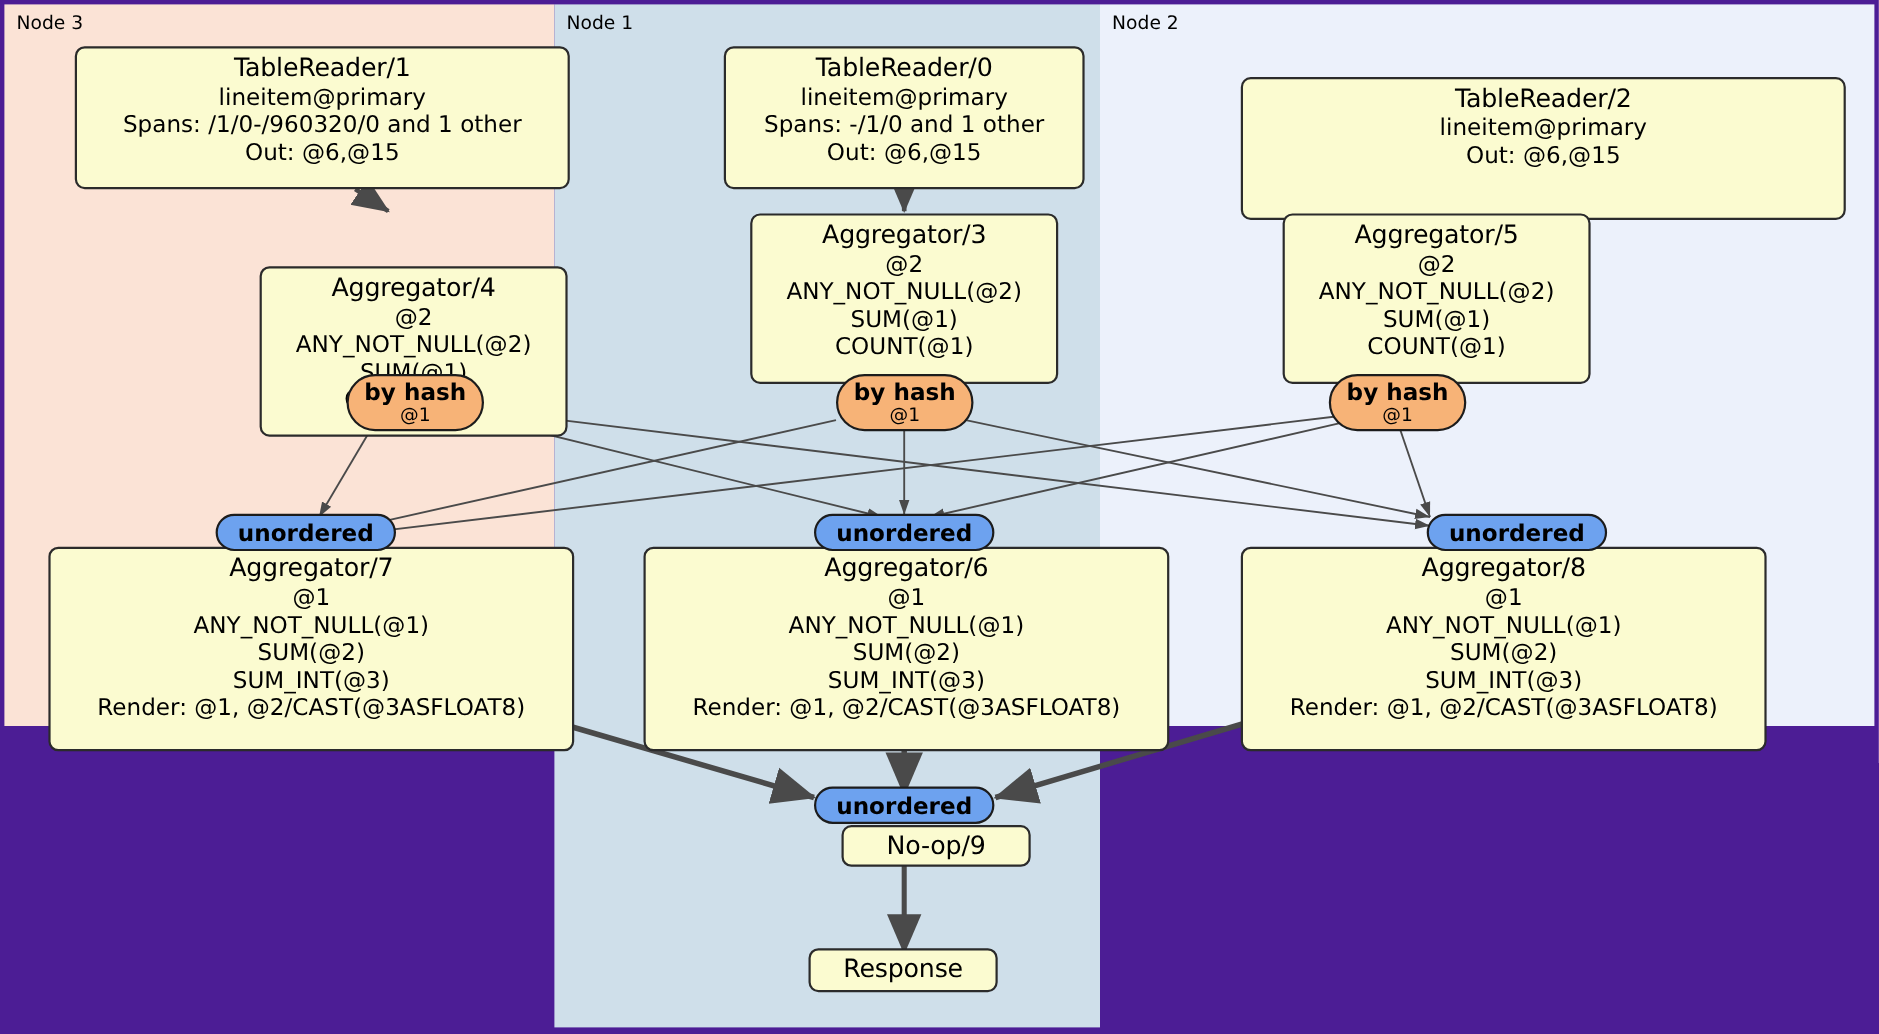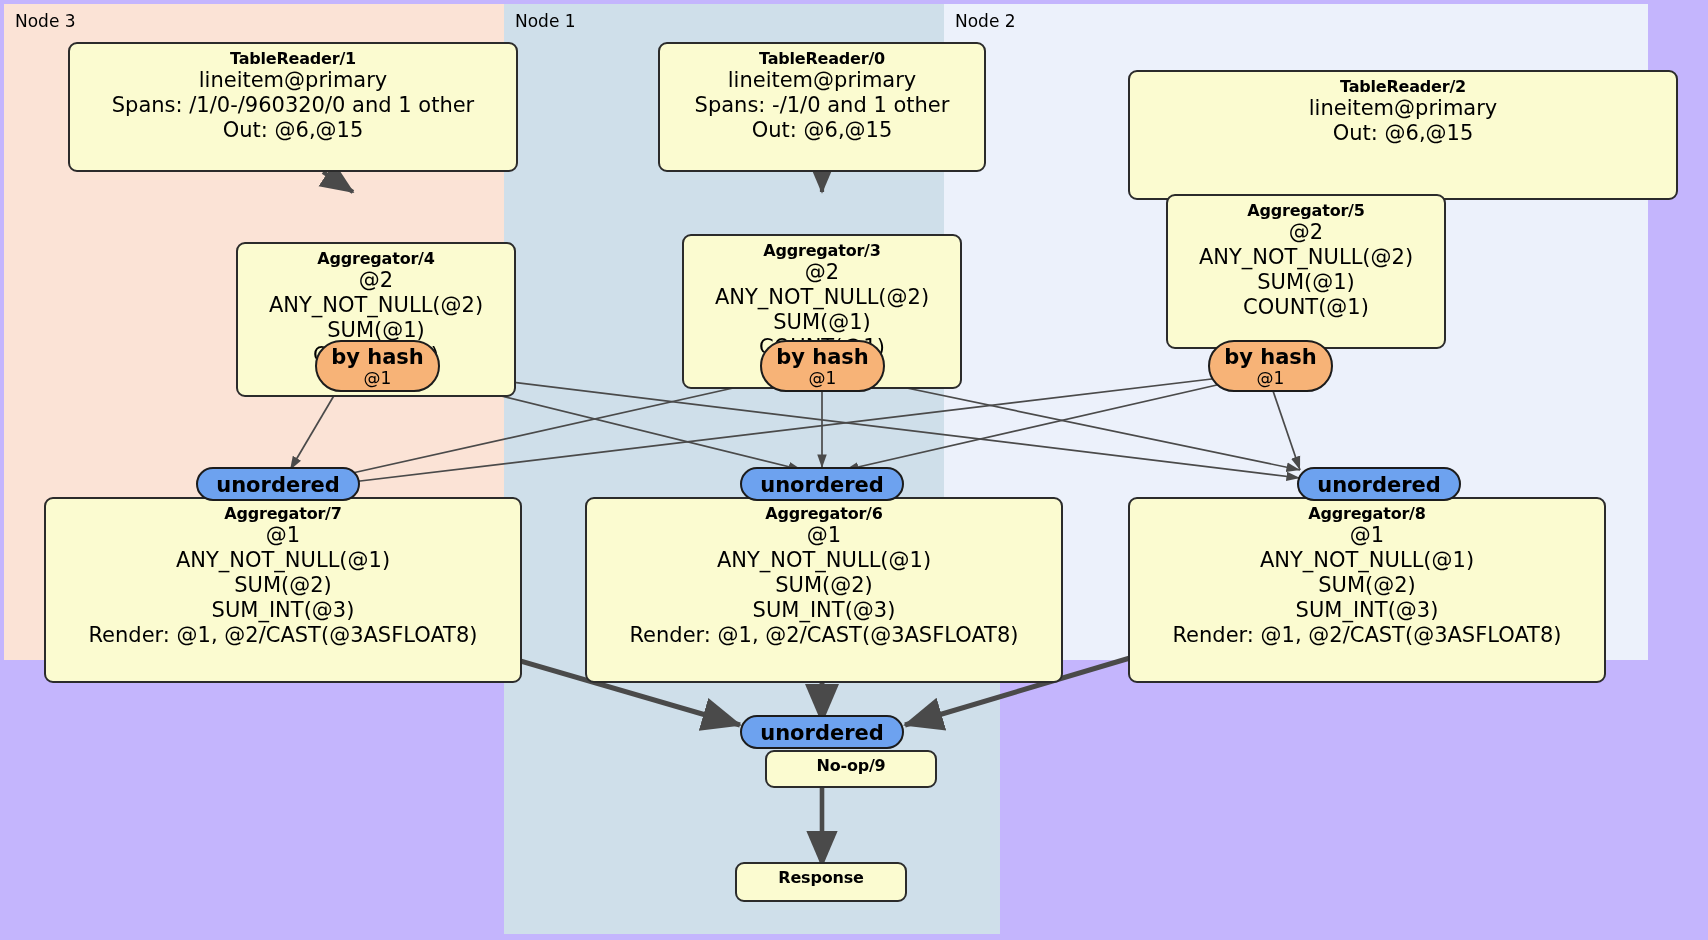--- a/index.html
+++ b/index.html
@@ -10,21 +10,21 @@
   body {
     font-family: "DejaVu Sans", "Liberation Sans", sans-serif;
     width: 1708px;
     height: 940px;
     overflow: hidden;
   }
   #canvas {
     position: relative;
     width: 1708px;
     height: 940px;
-    background: #c4b5fd;
+    background: #4c1d95;
   }
   svg.edges {
     position: absolute;
     left: 0;
     top: 0;
     width: 1708px;
     height: 940px;
     pointer-events: none;
     z-index: 5;
   }
@@ -47,22 +47,22 @@
     background: #fbfbd0;
     border: 2px solid #2b2b2b;
     border-radius: 9px;
     text-align: center;
     z-index: 10;
     padding: 5px 8px;
     color: #000;
     line-height: 1.19;
   }
   .box .title {
-    font-weight: bold;
-    font-size: 16px;
+    font-weight: normal;
+    font-size: 23px;
     letter-spacing: -0.2px;
   }
   .box .line {
     font-size: 21px;
   }
   .pill {
     position: absolute;
     box-sizing: border-box;
     border: 2px solid #1c1c1c;
     border-radius: 999px;
@@ -94,21 +94,21 @@
 <div id="canvas">
 
   <div class="node-panel" style="left:4px; top:4px; width:500px; height:656px; background:#fbe3d6;">
     <span class="node-panel-label">Node 3</span>
   </div>
 
   <div class="node-panel" style="left:504px; top:4px; width:496px; height:930px; background:#cfdfea;">
     <span class="node-panel-label">Node 1</span>
   </div>
 
-  <div class="node-panel" style="left:944px; top:4px; width:704px; height:656px; background:#ecf1fb;padding-left:28px;">
+  <div class="node-panel" style="left:1000px; top:4px; width:704px; height:656px; background:#ecf1fb;padding-left:28px;">
     <span class="node-panel-label">Node 2</span>
   </div>
 
   <svg class="edges" viewBox="0 0 1708 940">
     <defs>
       <marker id="arrThick" markerWidth="9" markerHeight="9" refX="7.6" refY="4" orient="auto">
         <path d="M0,0.6 L8,4 L0,7.4 z" fill="#4a4a4a"></path>
       </marker>
       <marker id="arrThin" markerWidth="9" markerHeight="9" refX="8" refY="4" orient="auto">
         <path d="M0,1.2 L8,4 L0,6.8 z" fill="#4a4a4a"></path>
@@ -162,21 +162,21 @@
   </div>
 
   <div class="box" style="left:236px; top:194px; width:280px; height:155px;margin-top:48px;">
     <div class="title">Aggregator/4</div>
     <div class="line">@2</div>
     <div class="line">ANY_NOT_NULL(@2)</div>
     <div class="line">SUM(@1)</div>
     <div class="line">COUNT(@1)</div>
   </div>
 
-  <div class="box" style="left:682px; top:194px; width:280px; height:155px;margin-top:40px;">
+  <div class="box" style="left:682px; top:194px; width:280px; height:155px;">
     <div class="title">Aggregator/3</div>
     <div class="line">@2</div>
     <div class="line">ANY_NOT_NULL(@2)</div>
     <div class="line">SUM(@1)</div>
     <div class="line">COUNT(@1)</div>
   </div>
 
   <div class="box" style="left:1166px; top:194px; width:280px; height:155px;">
     <div class="title">Aggregator/5</div>
     <div class="line">@2</div>

